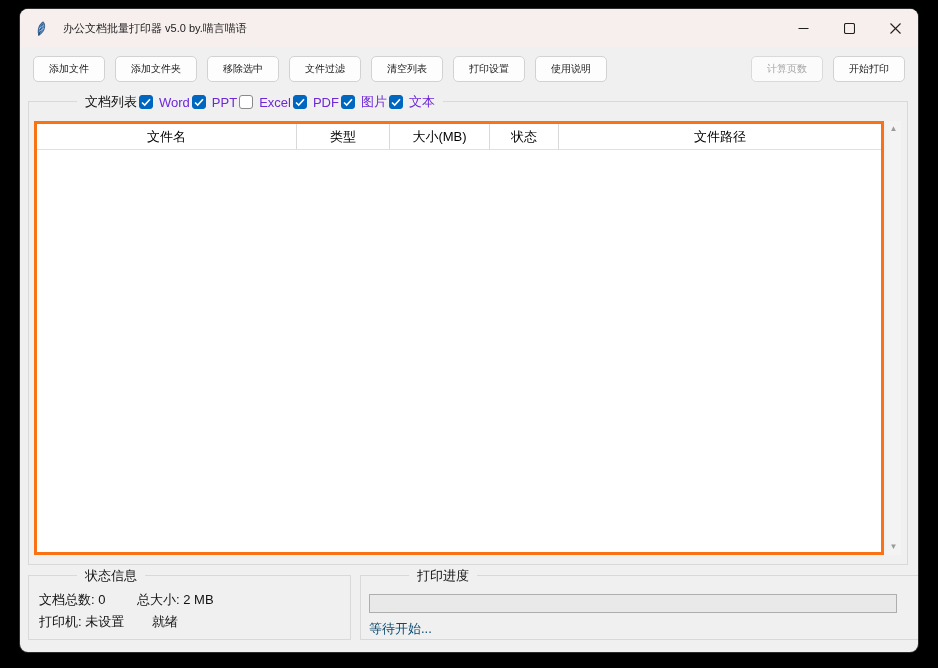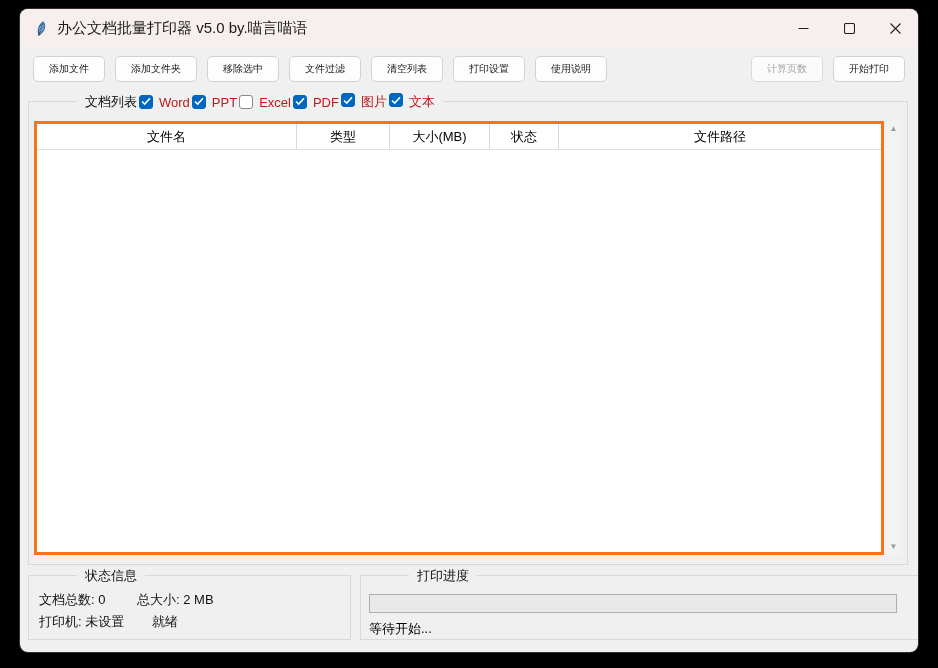--- a/index.html
+++ b/index.html
@@ -5,40 +5,40 @@
   * { margin:0; padding:0; box-sizing:border-box; }
   html,body { width:938px; height:668px; background:#000; overflow:hidden;
               font-family:"Liberation Sans", sans-serif; }
   .window { position:absolute; left:20px; top:9px; width:898px; height:643px;
             background:#f0f0f0; border-radius:8px; overflow:hidden;
             box-shadow:0 0 0 1px rgba(130,130,130,.35); }
   
   .titlebar { position:absolute; left:0; top:0; width:100%; height:38px;
               background:#f7efee; display:flex; align-items:center; }
   .app-icon { margin-left:12px; width:16px; height:16px; display:flex; align-items:center; justify-content:center; }
-  .title-text { margin-left:9px; font-size:15px; color:#1b1b1b; }
+  .title-text { margin-left:15px; font-size:11px; color:#1b1b1b; }
   .win-btns { margin-left:auto; display:flex; height:100%; }
   .win-btn { width:46px; height:100%; display:flex; align-items:center; justify-content:center; }
   .win-btn svg { stroke:#1f1f1f; stroke-width:1.1; fill:none; }
   
   .toolbar { position:absolute; left:13px; right:13px; top:47px; height:26px;
              display:flex; gap:10px; align-items:stretch; }
   .tbtn { background:#fdfdfd; border:1px solid #d2d2d2; border-radius:5px;
           font-size:10px; color:#1a1a1a; padding:0 15px; display:flex;
           align-items:center; justify-content:center; white-space:nowrap;
           font-family:inherit; cursor:default; }
   .tbtn.push { margin-left:auto;text-align:center; }
   .tbtn.disabled { color:#a6a6a6; border-color:#dadada; background:#fbfbfb; }
   
   .groupbox { position:absolute; border:1px solid #d9d9d9; }
   .doc-group { left:8px; top:92px; width:880px; height:464px; }
   .legend { position:absolute; top:-10px; left:12px; background:#f0f0f0;
             padding:0 8px; display:flex; align-items:center; gap:2px;
             height:20px; font-size:13px; color:#111;margin-left:36px; }
-  .cb { display:flex; align-items:flex-start; gap:6px; font-size:13px; color:#b91c1c; }
+  .cb { display:flex; align-items:center; gap:6px; font-size:13px; color:#6d28d9; }
   .cb .box { width:14px; height:14px; border-radius:3px; border:1px solid #8a8a8a;
              background:#fff; display:flex; align-items:center; justify-content:center; }
   .cb .box svg { visibility:hidden; }
   .cb .box.checked { background:#0067c0; border-color:#0067c0; }
   .cb .box.checked svg { visibility:visible; }
   
   .tree { position:absolute; left:14px; top:112px; width:850px; height:434px;
           background:#fff; border:3px solid #f97316; }
   .tree-header { display:flex; height:26px; border-bottom:1px solid #e0e0e0; }
   .th { display:flex; align-items:center; justify-content:center; font-size:13px;
@@ -50,21 +50,21 @@
                background:#f3f3f3; display:flex; flex-direction:column;
                justify-content:space-between; align-items:center; }
   .sb-arrow { font-size:8px; color:#9a9a9a; padding:4px 0; line-height:8px; }
   
   .status-group { left:8px; top:566px; width:323px; height:65px; }
   .progress-group { left:340px; top:566px; width:599px; height:65px; }
   .stat-item { position:absolute; font-size:13px; color:#111; white-space:nowrap; }
   .progressbar { position:absolute; left:8px; top:18px; width:528px; height:19px;
                  background:#e9e9e9; border:1px solid #aeaeae; overflow:hidden; }
   .pfill { height:100%; width:0; background:#06b025; }
-  .progress-text { position:absolute; left:8px; top:44px; font-size:13px; color:#000000; }
+  .progress-text { position:absolute; left:8px; top:44px; font-size:13px; color:#0c4a6e; }
 </style>
 </head>
 <body>
 
 <div class="window">
 
   <div class="titlebar">
     <span class="app-icon">
       <svg width="14" height="15" viewBox="0 0 14 15">
         <path d="M10.2 0.8 C 12.2 3.2, 12.4 7.8, 9.2 11.6 C 8.2 12.8, 7.0 13.7, 5.8 14.3 L 5.2 11.2 C 4.9 6.6, 7.0 2.4, 10.2 0.8 Z" fill="#4d87c7" stroke="#1d3f66" stroke-width="0.7"></path>

